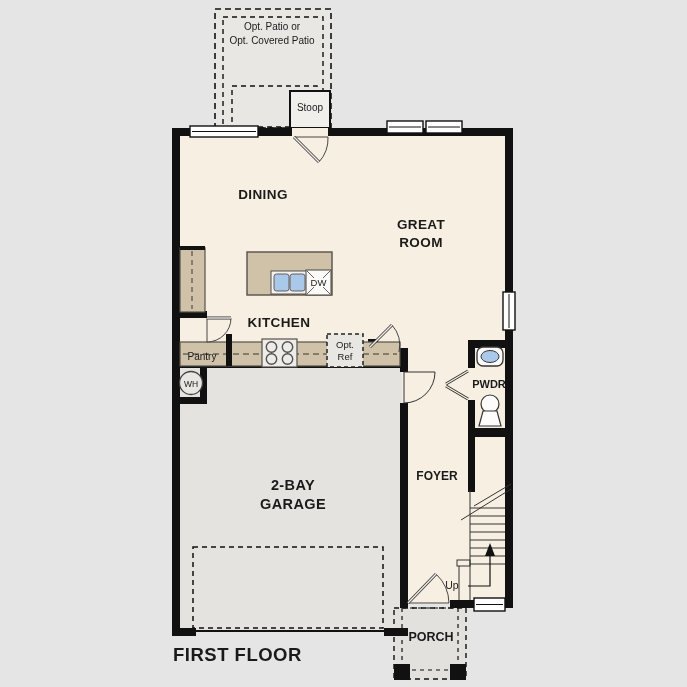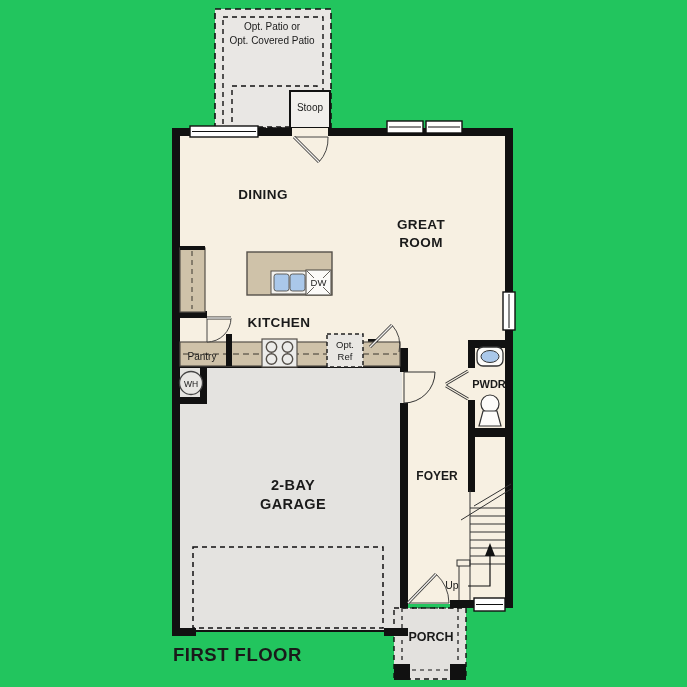--- a/index.html
+++ b/index.html
@@ -1,16 +1,16 @@
 <!DOCTYPE html>
 <html><head>
 <meta charset="utf-8">
 <style>
   html,body { margin:0; padding:0; background:#ffffff; }
-  #stage { width:687px; height:687px; position:relative; background:#22c55e; }
+  #stage { width:687px; height:687px; position:relative; background:#e5e5e5; }
   svg { display:block; }
   .t  { font-family:"Liberation Sans", sans-serif; fill:#1a1a1a; }
   .b  { font-weight:bold; }
   .room-lg { font-size:13.5px; letter-spacing:0.4px; }
   .room-xl { font-size:14.5px; letter-spacing:0.4px; }
   .small   { font-size:10px; }
   .tiny    { font-size:9.5px; }
   .title   { font-size:18.5px; letter-spacing:0.5px; }
 </style>
 </head>

